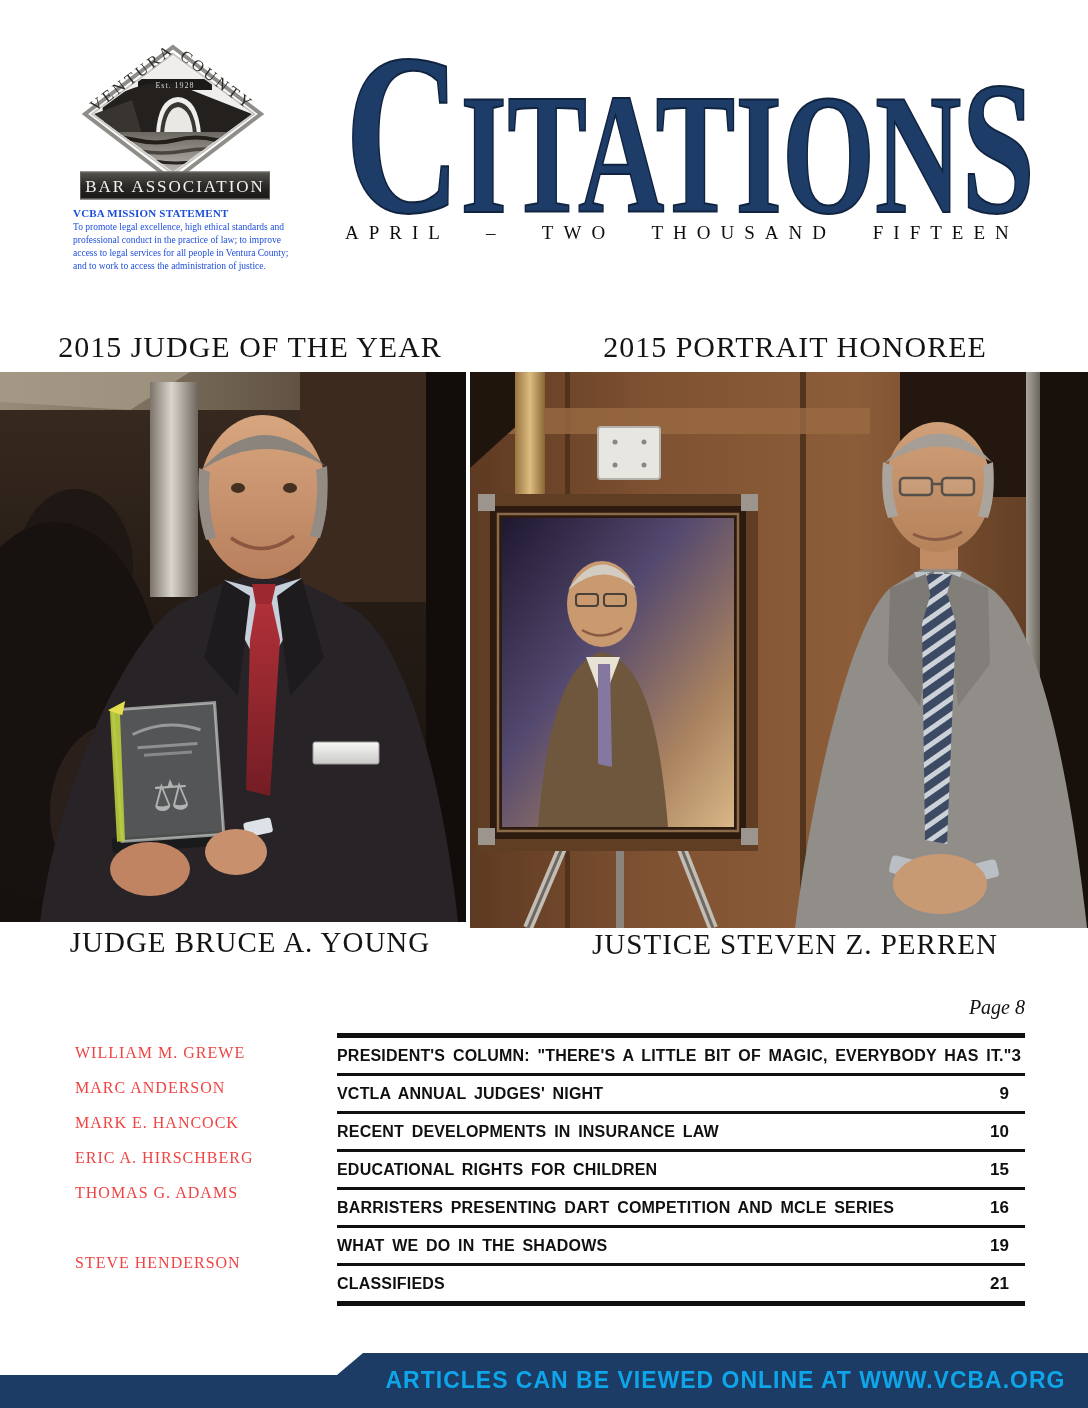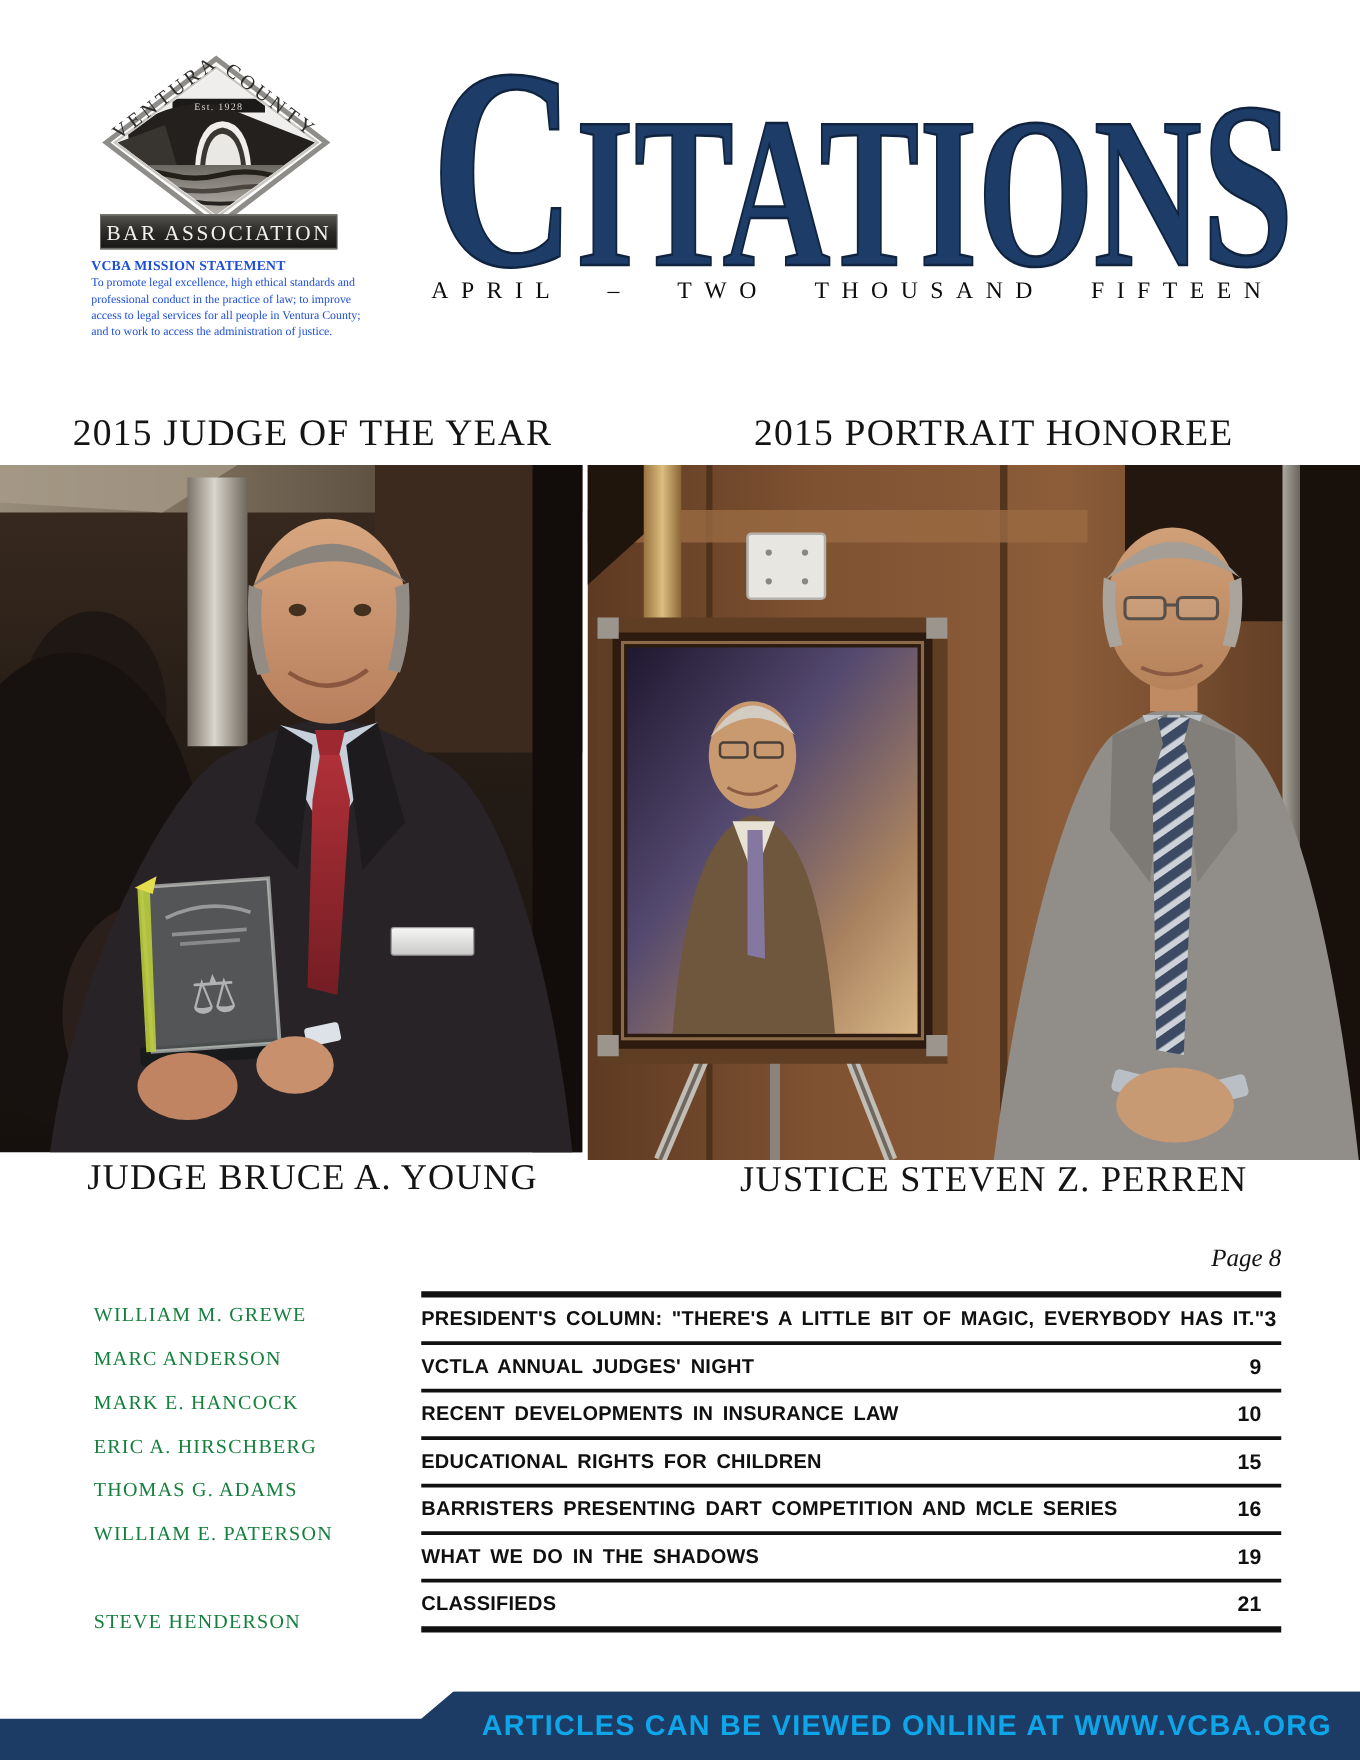--- a/index.html
+++ b/index.html
@@ -27,21 +27,21 @@
   .fc-left  { left:30px;  width:440px; top:926px; font-size:29px; }
   .fc-right { left:490px; width:610px; top:928px; font-size:29px; }
   .photo { position:absolute; display:block; }
   .photo-left  { left:0px;   top:372px; }
   .photo-right { left:470px; top:372px; }
   
   .page-ref { position:absolute; right:63px; top:996px; font-style:italic; font-size:20px; color:#111; }
   
   .names { position:absolute; left:75px; top:1035px; width:255px; }
   .name-row { height:35px; display:flex; align-items:center;
-    font-size:16px; letter-spacing:1px; color:#15803d; white-space:nowrap; }
+    font-size:16px; letter-spacing:1px; color:#ef4444; white-space:nowrap; }
   
   .toc { position:absolute; left:337px; top:1033px; width:688px; border-bottom:5px solid #101010;
     font-family:"Liberation Sans", sans-serif; }
   .toc-row { height:35px; border-top:3px solid #101010; display:flex; align-items:center; }
   .toc-row.first { border-top-width:5px; }
   .toc-title { flex:1; font-size:16px; font-weight:bold; color:#101010; letter-spacing:0.2px;
     word-spacing:3px; white-space:nowrap; }
   .toc-page { width:52px; text-align:right; padding-right:16px; font-size:17px; font-weight:bold; color:#101010; }
   
   .footer {
@@ -299,21 +299,20 @@
   <div class="feature-caption fc-right">JUSTICE STEVEN Z. PERREN</div>
 
   <div class="page-ref">Page 8</div>
 
   <div class="names">
     <div class="name-row">WILLIAM M. GREWE</div>
     <div class="name-row">MARC ANDERSON</div>
     <div class="name-row">MARK E. HANCOCK</div>
     <div class="name-row">ERIC A. HIRSCHBERG</div>
     <div class="name-row">THOMAS G. ADAMS</div>
-    <div class="name-row">WILLIAM E. PATERSON</div>
     <div class="name-row"></div>
     <div class="name-row">STEVE HENDERSON</div>
   </div>
 
   <div class="toc">
     <div class="toc-row first">
       <span class="toc-title">PRESIDENT'S COLUMN: "THERE'S A LITTLE BIT OF MAGIC, EVERYBODY HAS IT."</span>
       <span class="toc-page">3</span>
     </div>
     <div class="toc-row">

